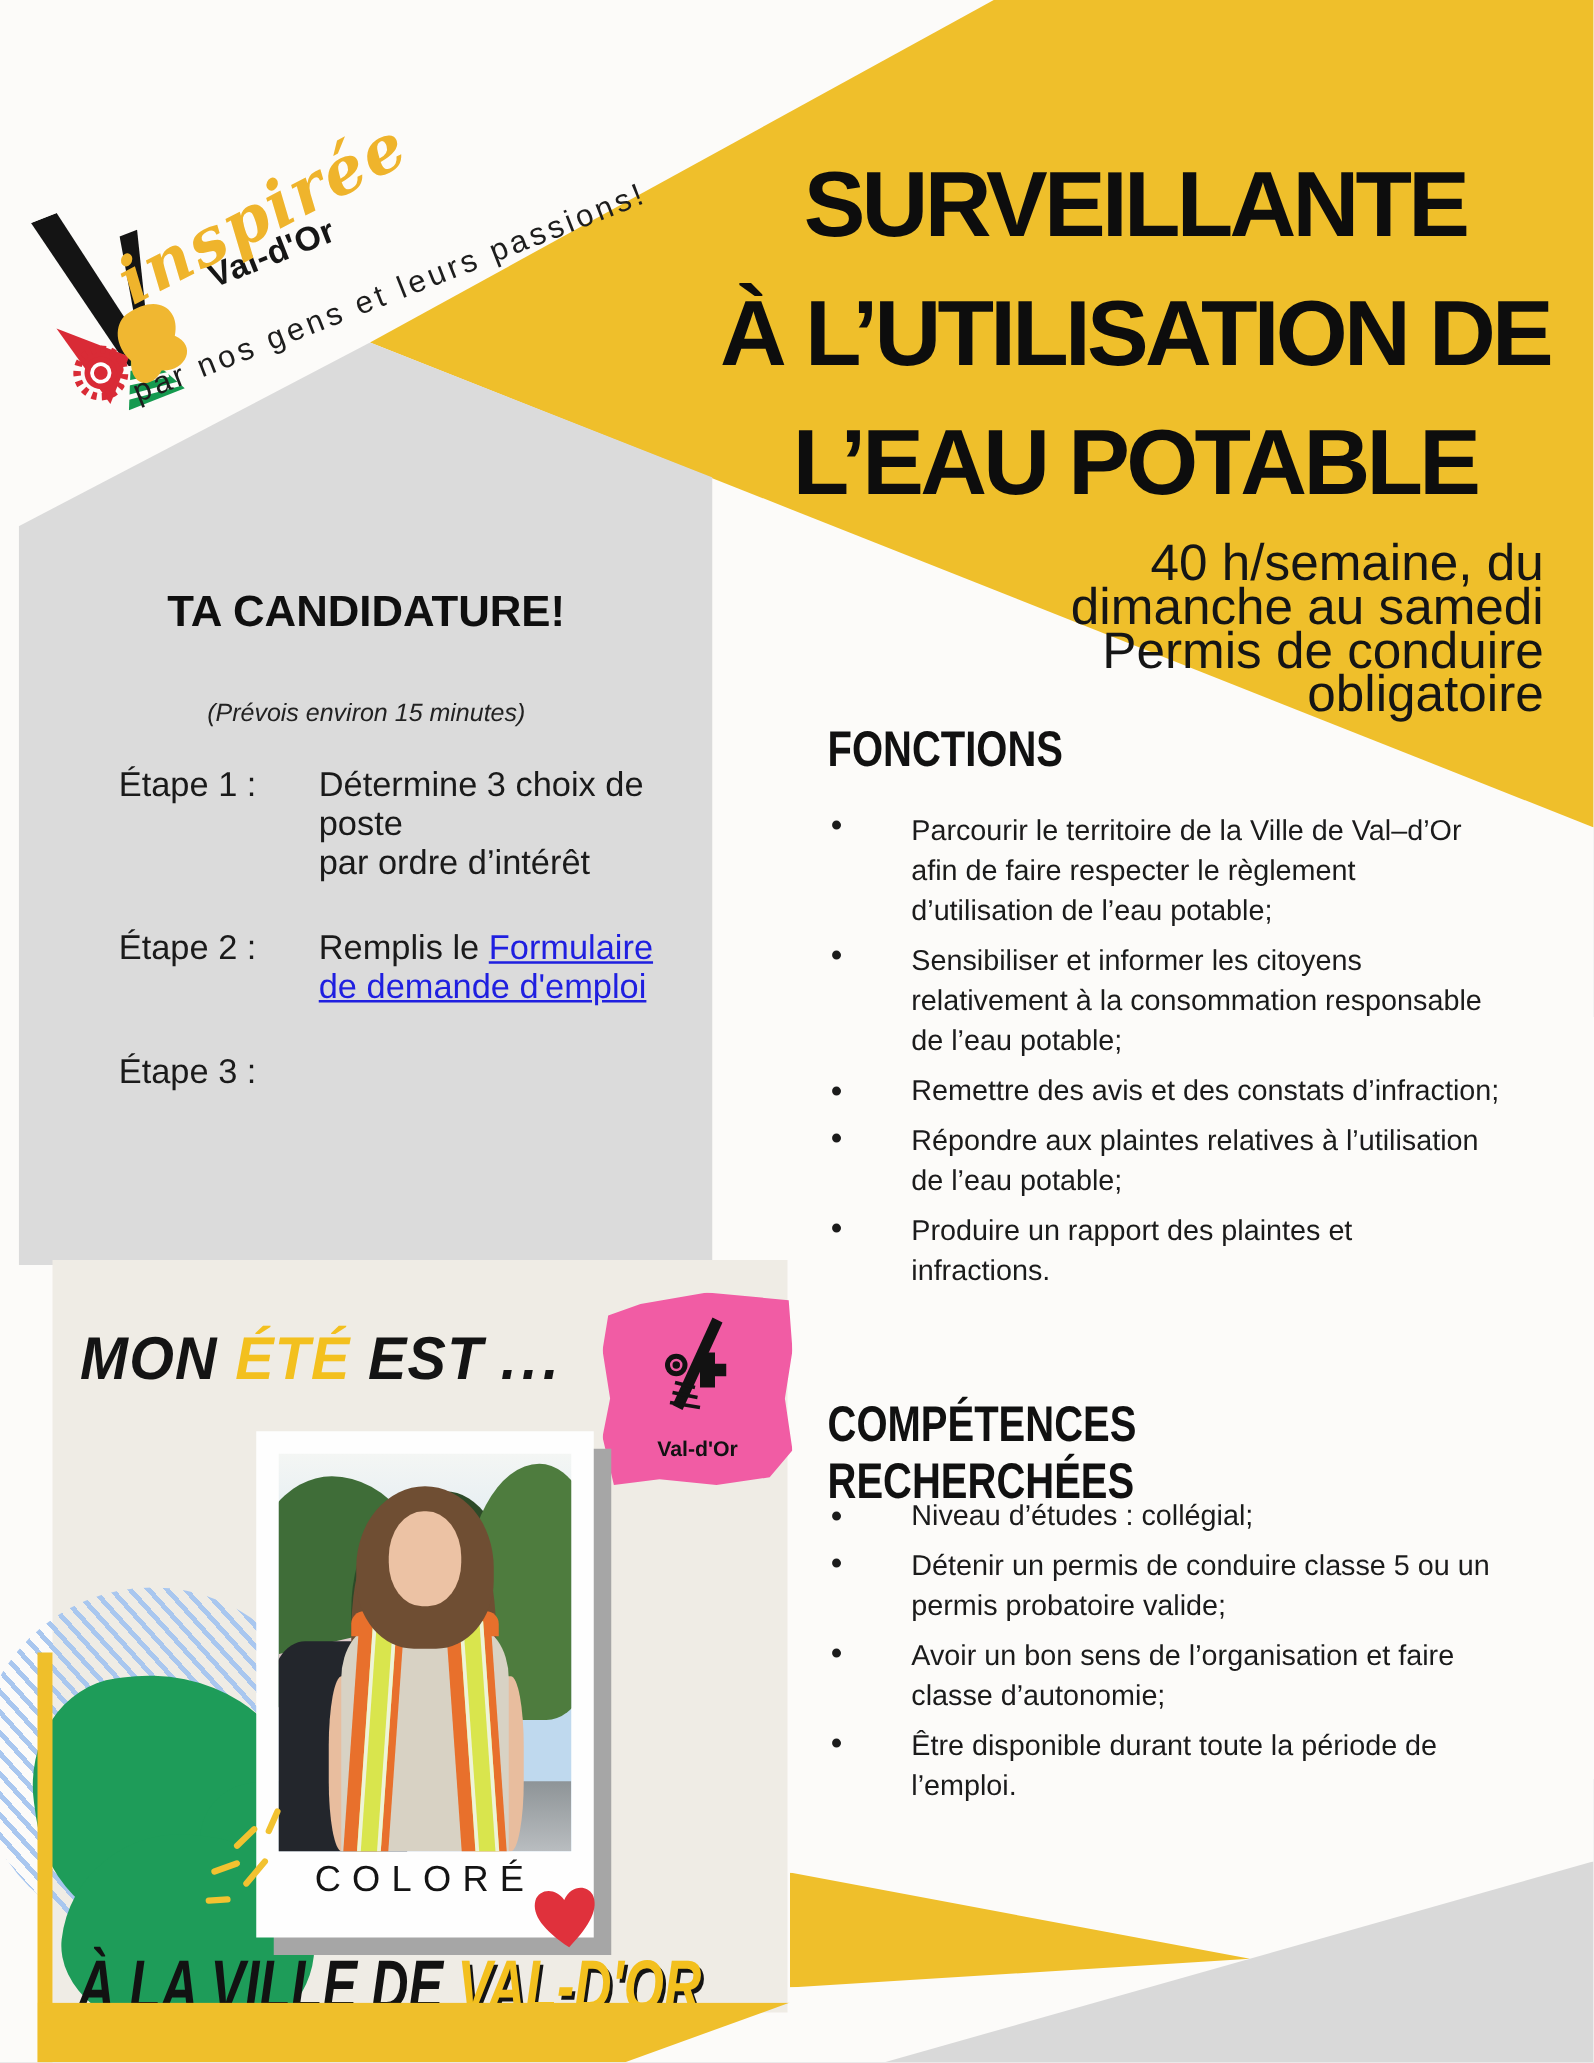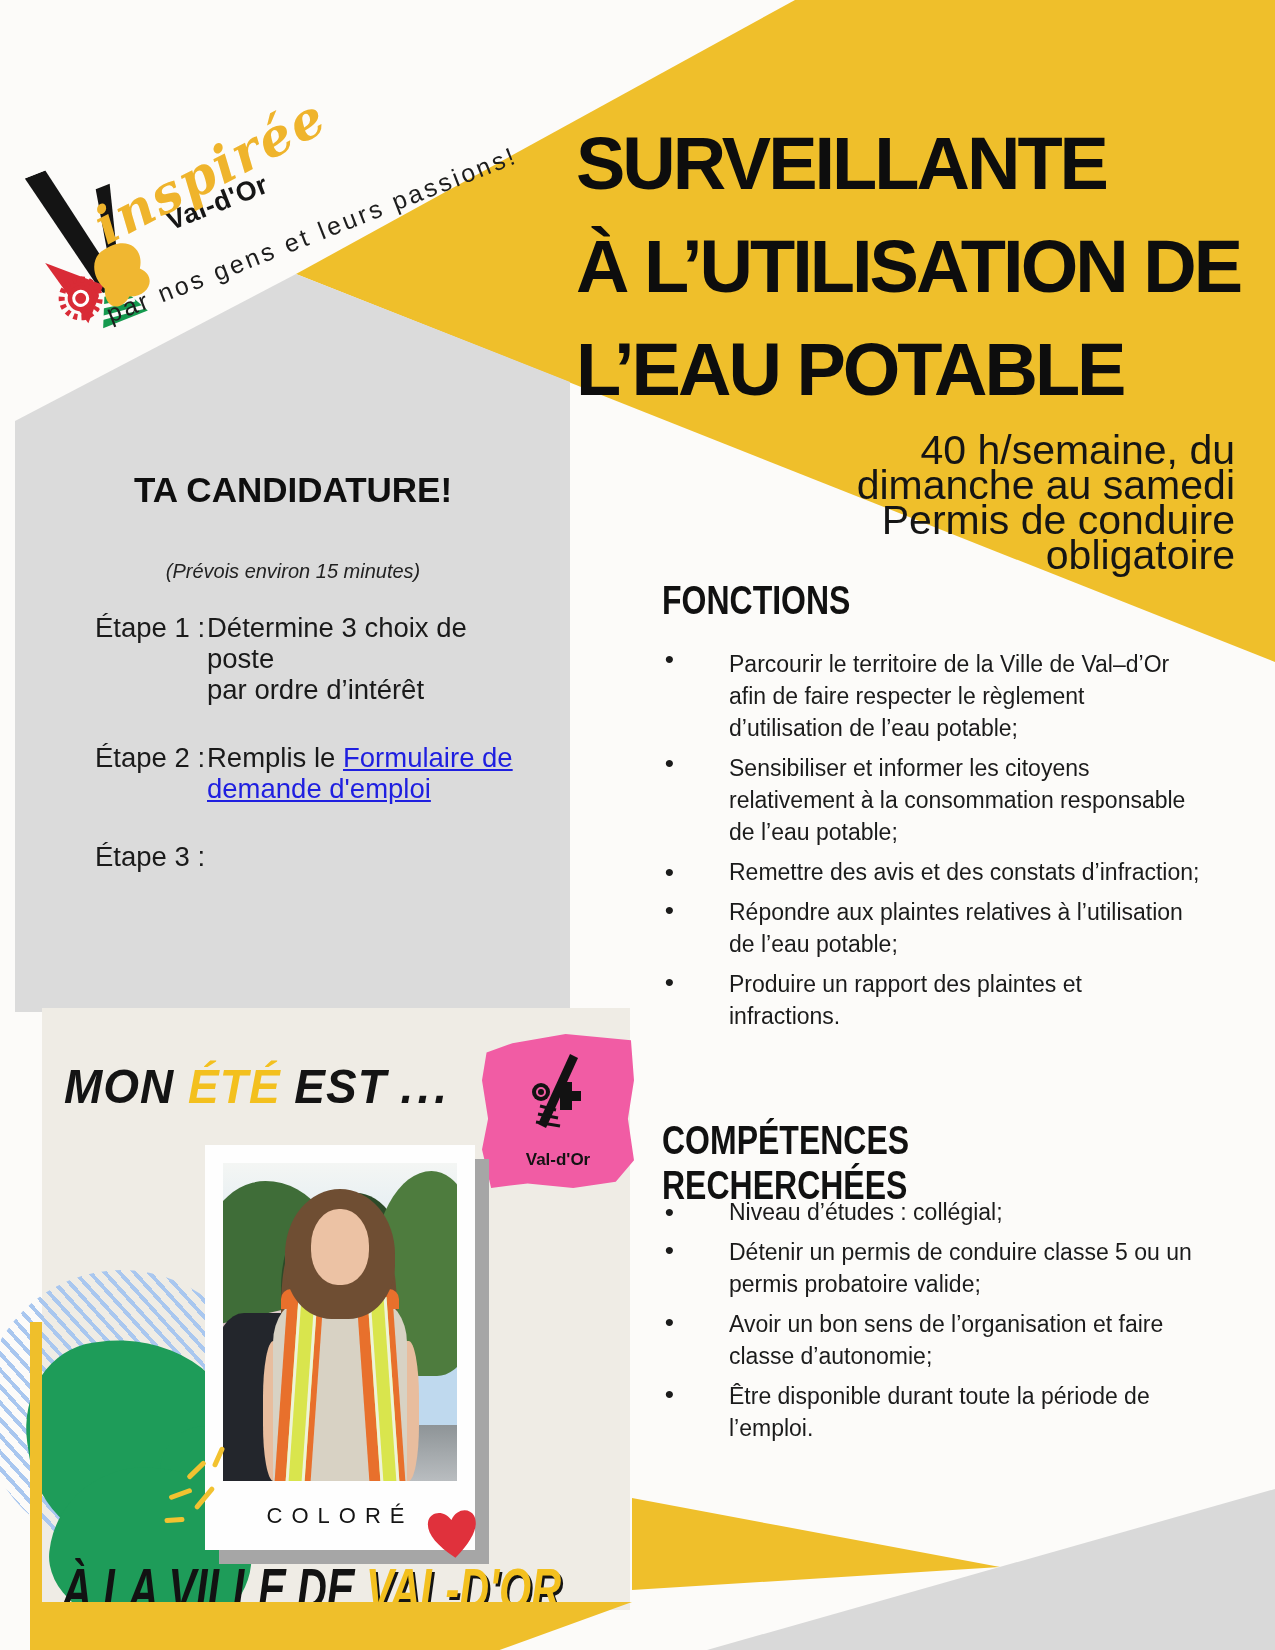--- a/index.html
+++ b/index.html
@@ -14,32 +14,32 @@
   
   .logo{position:absolute;left:18px;top:128px;width:700px;height:260px;
         transform:rotate(-21.5deg);transform-origin:60px 180px;}
   .logo-mark{position:absolute;left:40px;top:40px;width:110px;height:170px;}
   .logo-wordmark{position:absolute;left:175px;top:118px;font-size:27px;font-weight:bold;letter-spacing:.5px;color:#161616;}
   .logo-script{position:absolute;left:107px;top:70px;font-family:"DejaVu Serif","Liberation Serif",serif;
                font-style:italic;font-weight:bold;font-size:52px;color:#EFB42C;transform:rotate(-6deg);letter-spacing:2px;}
   .logo-tagline{position:absolute;left:85px;top:183px;font-size:25px;letter-spacing:3px;color:#1d1d1d;font-weight:500;}
 
   
-  .hero-title{position:absolute;top:112px;right:35px;text-align:left;font-weight:bold;
+  .hero-title{position:absolute;top:112px;right:35px;text-align:center;font-weight:bold;
               font-size:74px;line-height:103px;letter-spacing:-3px;color:#0d0d0d;}
   .hero-subtitle{position:absolute;top:433px;right:40px;text-align:right;font-size:41px;line-height:35px;
                  color:#151515;white-space:pre-line;}
 
   
   .apply-title{position:absolute;left:63px;top:468px;width:460px;text-align:center;
                font-size:35px;line-height:44px;font-weight:bold;color:#0f0f0f;}
   .apply-note{position:absolute;left:63px;top:560px;width:460px;text-align:center;
               font-style:italic;font-size:20px;color:#222;}
   .steps{position:absolute;left:95px;top:612px;width:445px;}
-  .step{display:flex;margin-bottom:37px;font-size:27.5px;line-height:31px;color:#1a1a1a;}
+  .step{display:flex;margin-bottom:37px;font-size:27.5px;line-height:31px;color:#1a1a1a;gap:48px;}
   .step-label{width:112px;flex:0 0 112px;}
   .step-text{width:320px;white-space:pre-line;}
   .step-link{color:#1F1FE0;text-decoration:underline;cursor:pointer;}
 
   
   .sec-heading{position:absolute;left:662px;font-size:40px;font-weight:bold;color:#111;
                transform:scaleX(.8);transform-origin:left top;letter-spacing:0;}
   #h-fonctions{top:578px;}
   #h-competences{top:1118px;}
   .bullets{position:absolute;left:668px;width:545px;}
@@ -84,22 +84,22 @@
   .neck{left:98px;top:112px;width:38px;height:32px;background:#E5B89B;}
   .tee{left:50px;top:136px;width:134px;height:182px;background:#D8D2C4;border-radius:24% 24% 0 0;}
   .armL{left:40px;top:178px;width:26px;height:140px;background:#E8BD9E;border-radius:40%;}
   .armR{left:170px;top:178px;width:26px;height:140px;background:#E8BD9E;border-radius:40%;}
   .vest{position:absolute;width:36px;height:186px;background:#E8702C;top:134px;}
   .vestL{left:58px;transform:skewX(-4deg);}
   .vestR{left:140px;transform:skewX(4deg);}
   .vest .refl{position:absolute;left:11px;top:0;width:13px;height:100%;background:#D9E54D;
               border-left:3px solid #EEF3D8;border-right:3px solid #EEF3D8;}
   .shoulder{left:58px;top:126px;width:118px;height:20px;background:#E8702C;border-radius:10px 10px 0 0;}
-  .caption{position:absolute;left:0;bottom:0;width:100%;height:68px;line-height:68px;text-align:center;
-           font-size:22px;letter-spacing:9px;color:#141414;}
+  .caption{position:absolute;left:0;bottom:12px;width:100%;height:68px;line-height:68px;text-align:center;
+           font-size:29px;letter-spacing:9px;color:#141414;}
   .sparkle{position:absolute;left:128px;top:438px;width:80px;height:120px;}
   .ray{position:absolute;width:5px;border-radius:3px;background:#F2C230;}
   .r1{height:22px;left:46px;top:0;transform:rotate(24deg);}
   .r2{height:24px;left:24px;top:12px;transform:rotate(46deg);}
   .r3{height:24px;left:8px;top:36px;transform:rotate(70deg);}
   .r4{height:20px;left:2px;top:64px;transform:rotate(86deg);}
   .r5{height:28px;left:32px;top:38px;transform:rotate(40deg);}
   .heart{position:absolute;left:382px;top:498px;transform:rotate(-6deg);}
   .card-footer{position:absolute;left:20px;top:548px;font-size:53px;font-weight:bold;font-style:italic;
                white-space:nowrap;transform:scale(.78,1.08);transform-origin:left top;color:#121212;}

